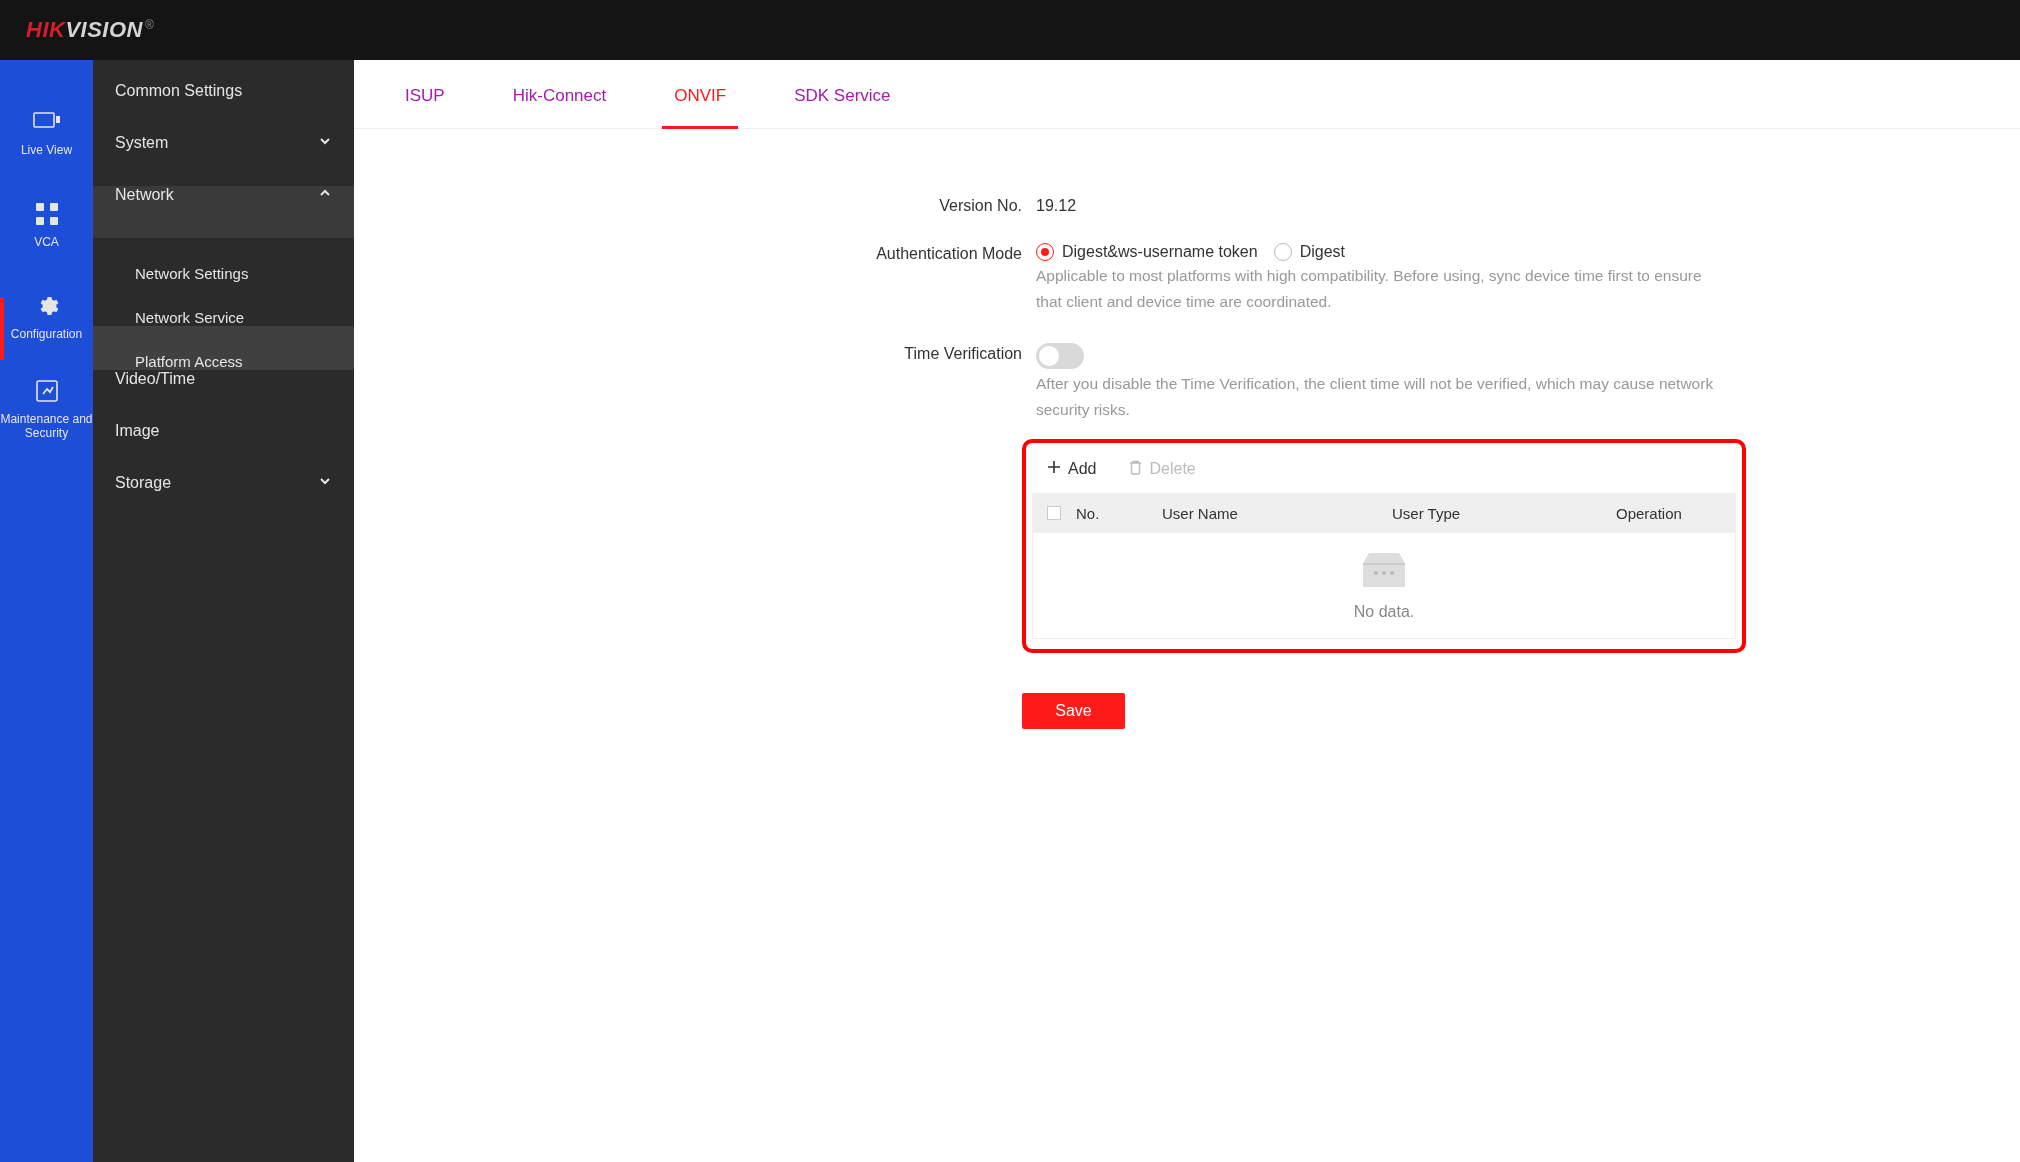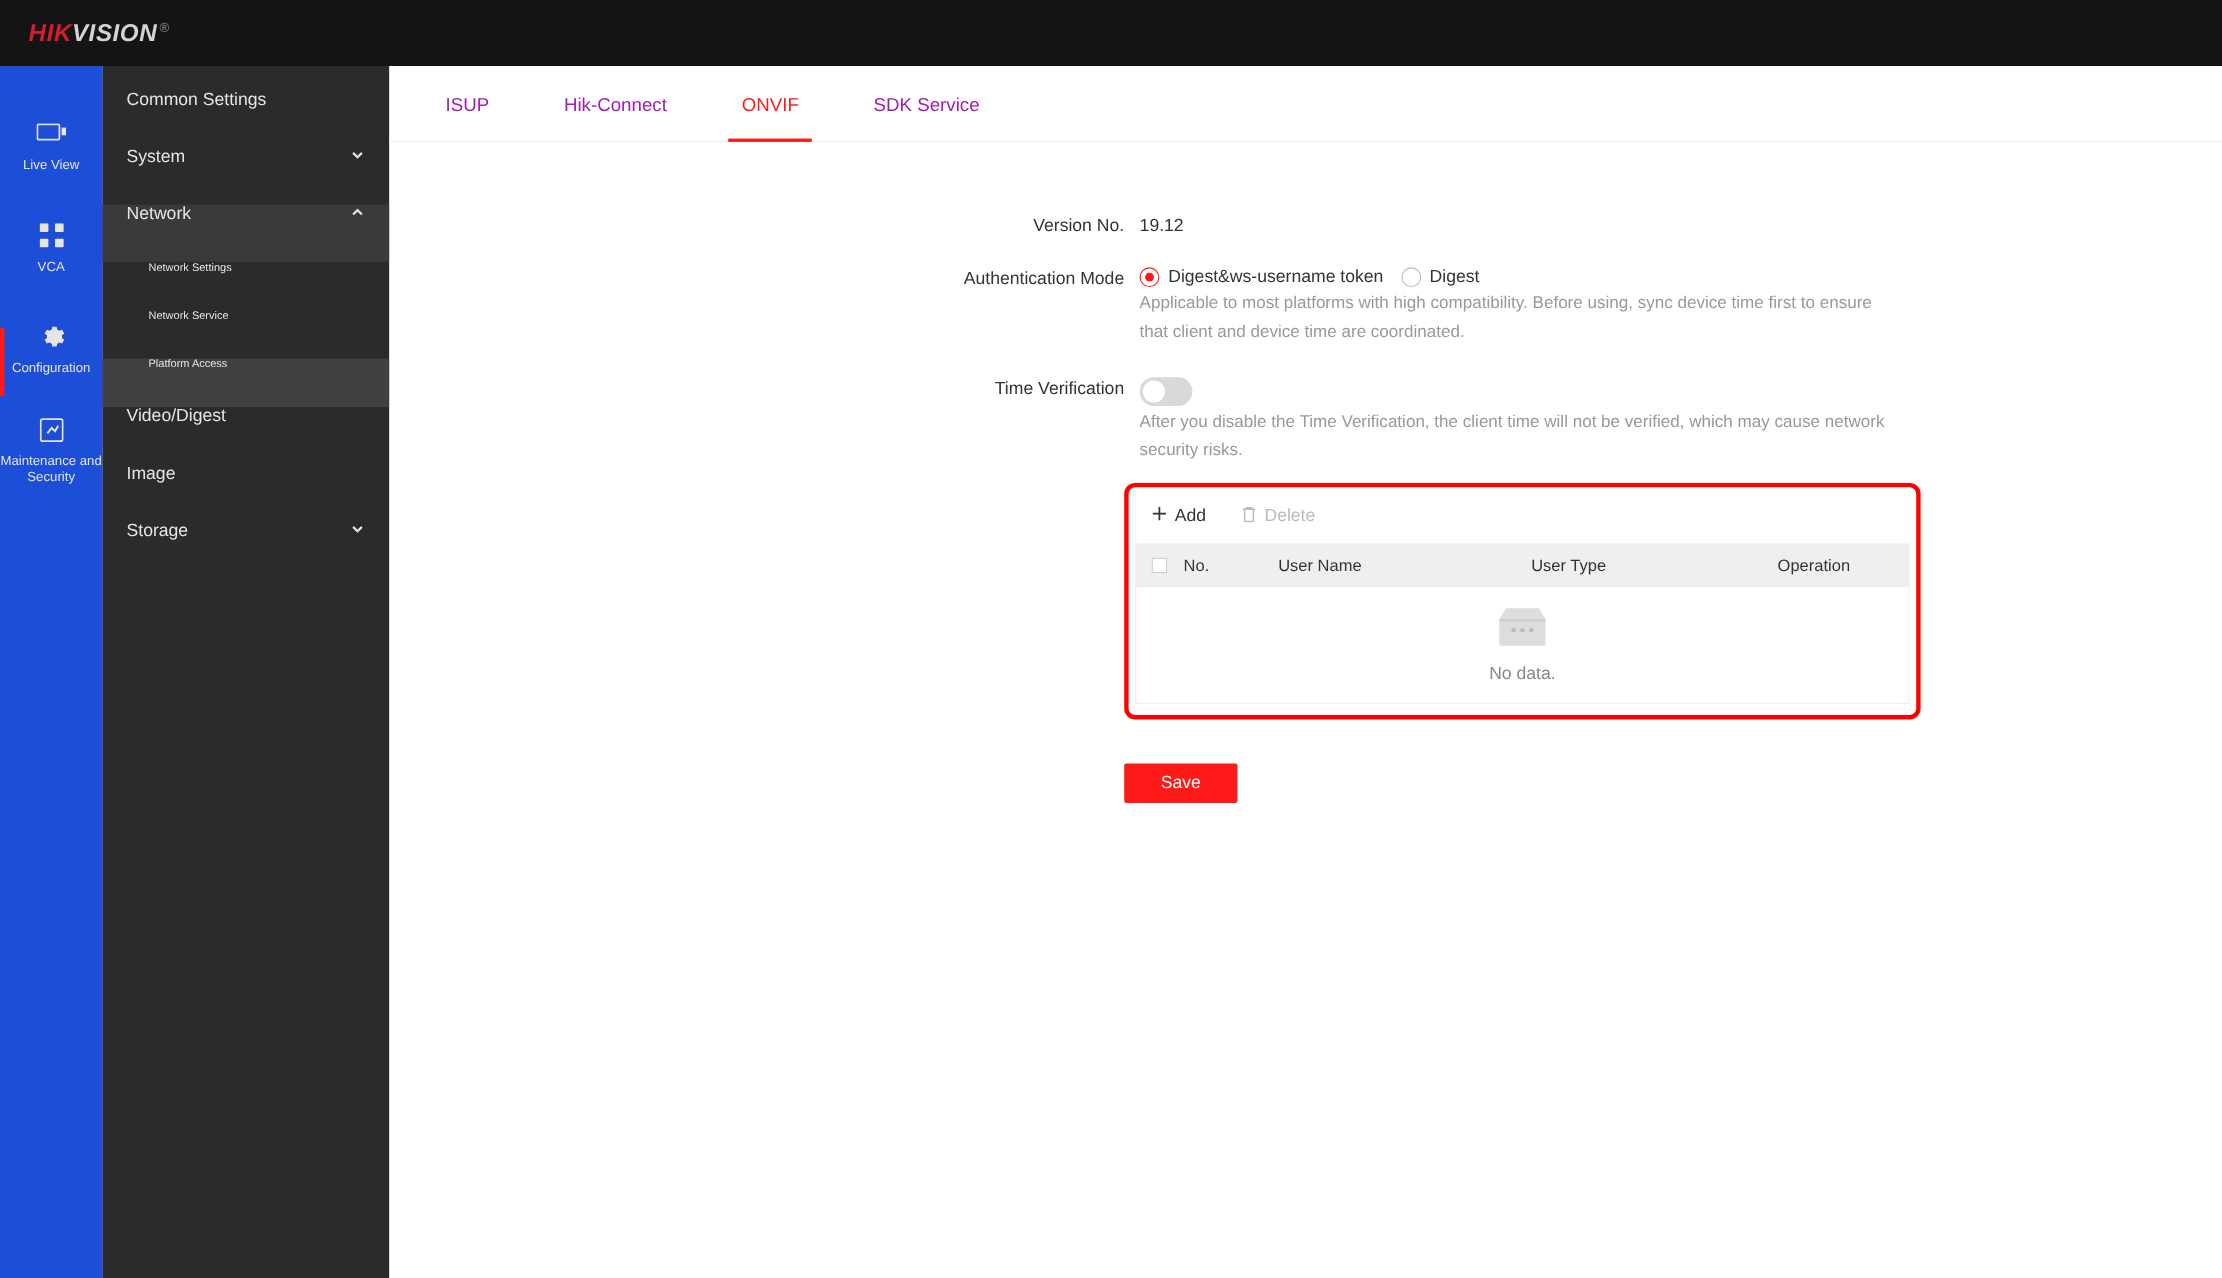--- a/index.html
+++ b/index.html
@@ -15,21 +15,21 @@
     
     .nav-primary { width: 93px; background: #1d4ed8; display: flex; flex-direction: column; align-items: center; padding-top: 26px; position: relative; }
     .nav-primary-item { display: flex; flex-direction: column; align-items: center; justify-content: center; width: 100%; height: 92px; cursor: pointer; color: #e5e5e5; position: relative; }
     .nav-primary-item.active::before { content: ''; position: absolute; left: 0; top: 28px; bottom: 2px; width: 4px; background: #ff1a1a; }
     .nav-primary-item .icon-wrap { height: 30px; display: flex; align-items: center; justify-content: center; margin-bottom: 6px; }
     .nav-primary-item span.label { font-size: 12px; text-align: center; line-height: 14px; }
     
     .nav-secondary { width: 261px; background: #2b2b2b; padding-top: 22px; }
     .nav-sec-item { height: 52px; display: flex; align-items: flex-start; padding: 0 22px; color: #e5e5e5; font-size: 16px; cursor: pointer; justify-content: space-between; }
     .nav-sec-item.active { background: #3a3a3a; }
-    .nav-sub-item { height: 44px; display: flex; align-items: flex-start; padding-left: 42px; color: #e5e5e5; font-size: 10px; cursor: pointer; }
+    .nav-sub-item { height: 44px; display: flex; align-items: flex-end; padding-left: 42px; color: #e5e5e5; font-size: 15px; cursor: pointer; }
     .nav-sub-item.active { background: #404040; }
     .chevron { display: inline-block; }
     
     .content { flex: 1; background: #fff; padding: 0; }
     
     .tabs { display: flex; padding: 12px 45px 0 45px; border-bottom: 1px solid #eee; gap: 56px; }
     .tab { padding: 14px 6px 22px 6px; font-size: 17px; color: #a21caf; cursor: pointer; position: relative; }
     .tab.active { color: #ff1a1a; }
     .tab.active::after { content: ''; position: absolute; bottom: -1px; left: -6px; right: -6px; height: 3px; background: #ff1a1a; }
     
@@ -156,21 +156,21 @@
     <div class="nav-sub-item">
       <span>Network Settings</span>
     </div>
     <div class="nav-sub-item">
       <span>Network Service</span>
     </div>
     <div class="nav-sub-item active">
       <span>Platform Access</span>
     </div>
     <div class="nav-sec-item">
-      <span>Video/Digest</span>
+      <span>Video/Time</span>
     </div>
     <div class="nav-sec-item">
       <span>Image</span>
     </div>
     <div class="nav-sec-item">
       <span>Storage</span>
       <span class="chevron">
         <svg width="14" height="14" viewBox="0 0 14 14" fill="none" stroke="#e5e5e5" stroke-width="2">
             <path d="M3 5l4 4 4-4"></path>
           </svg>

